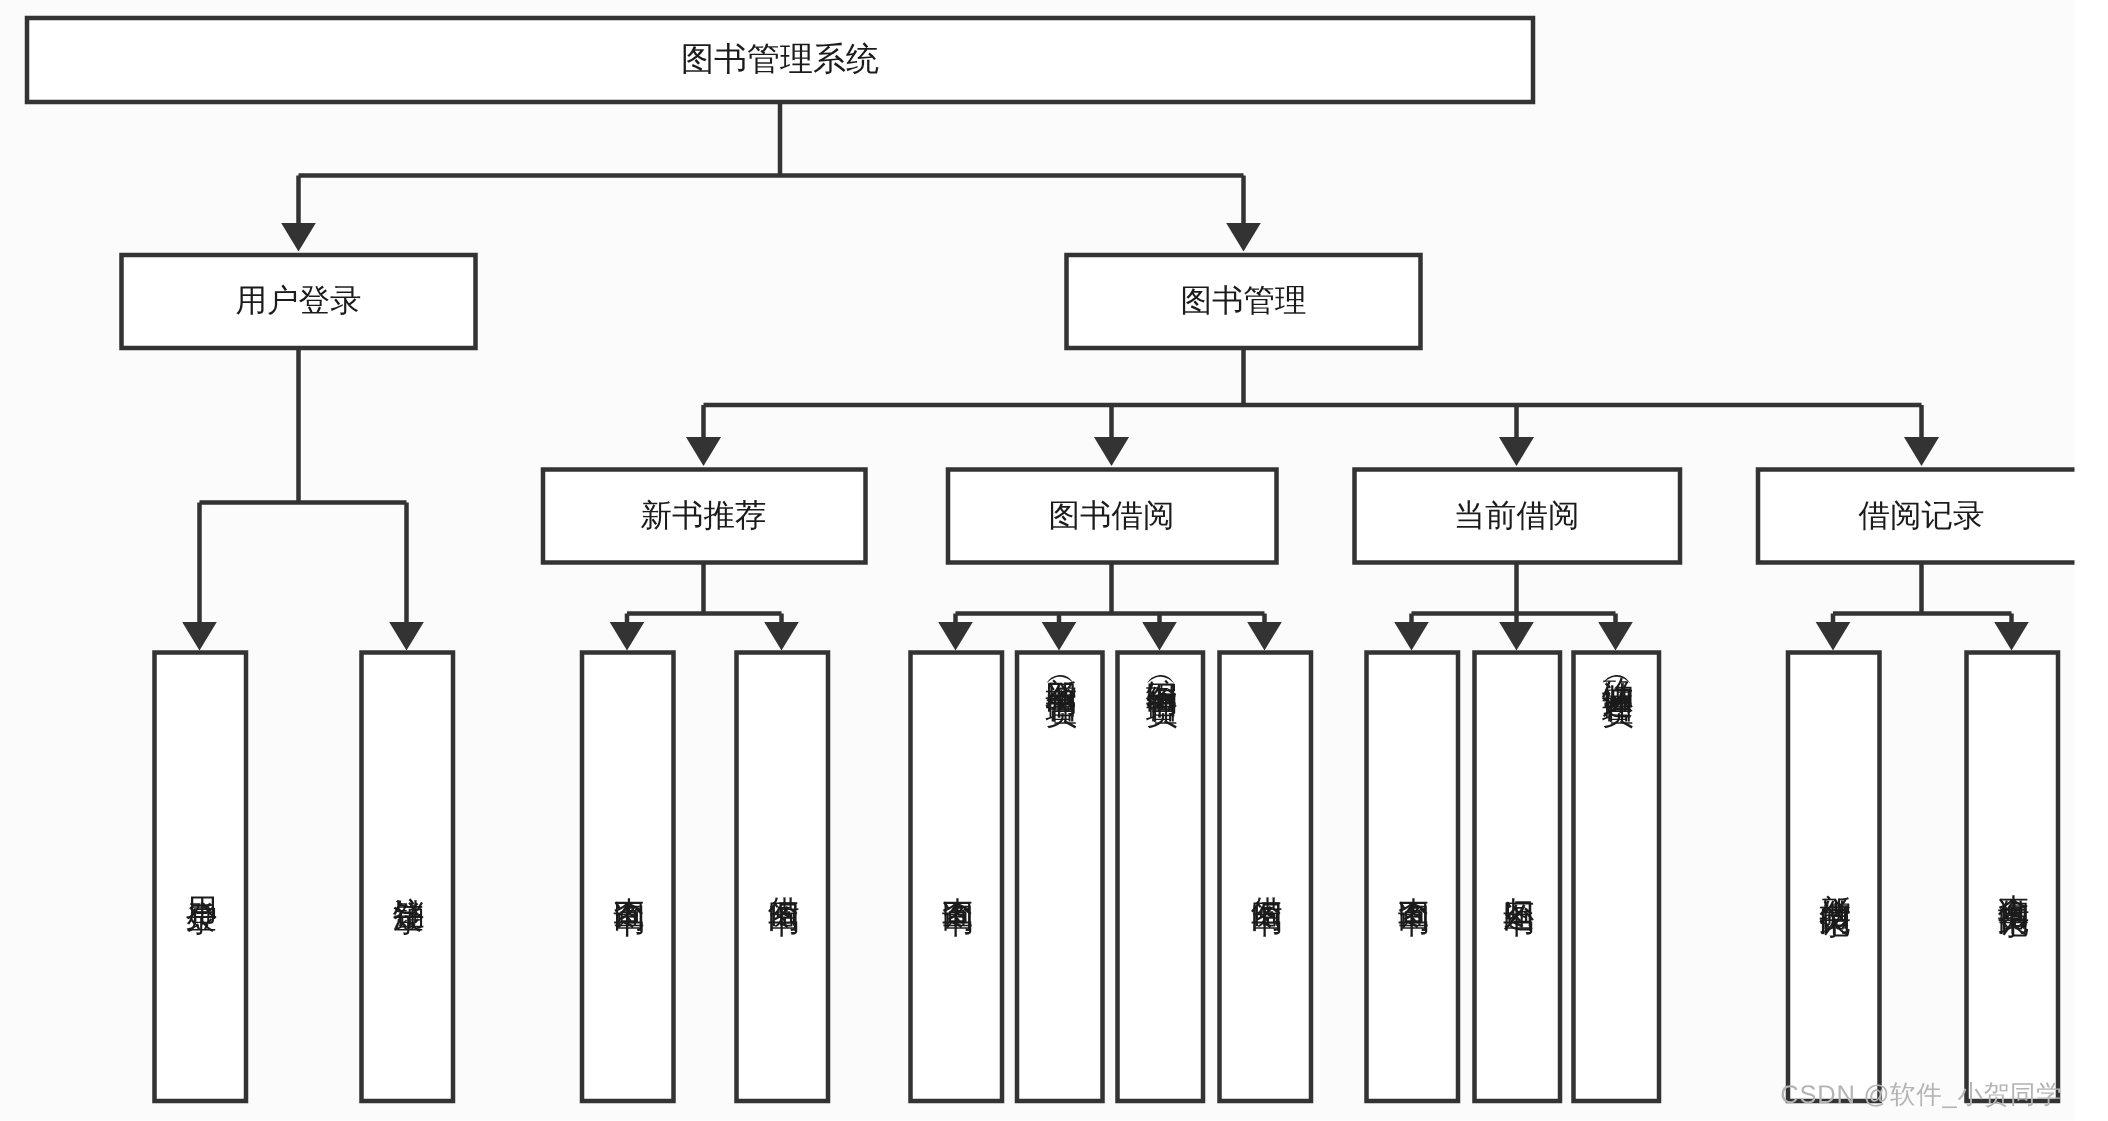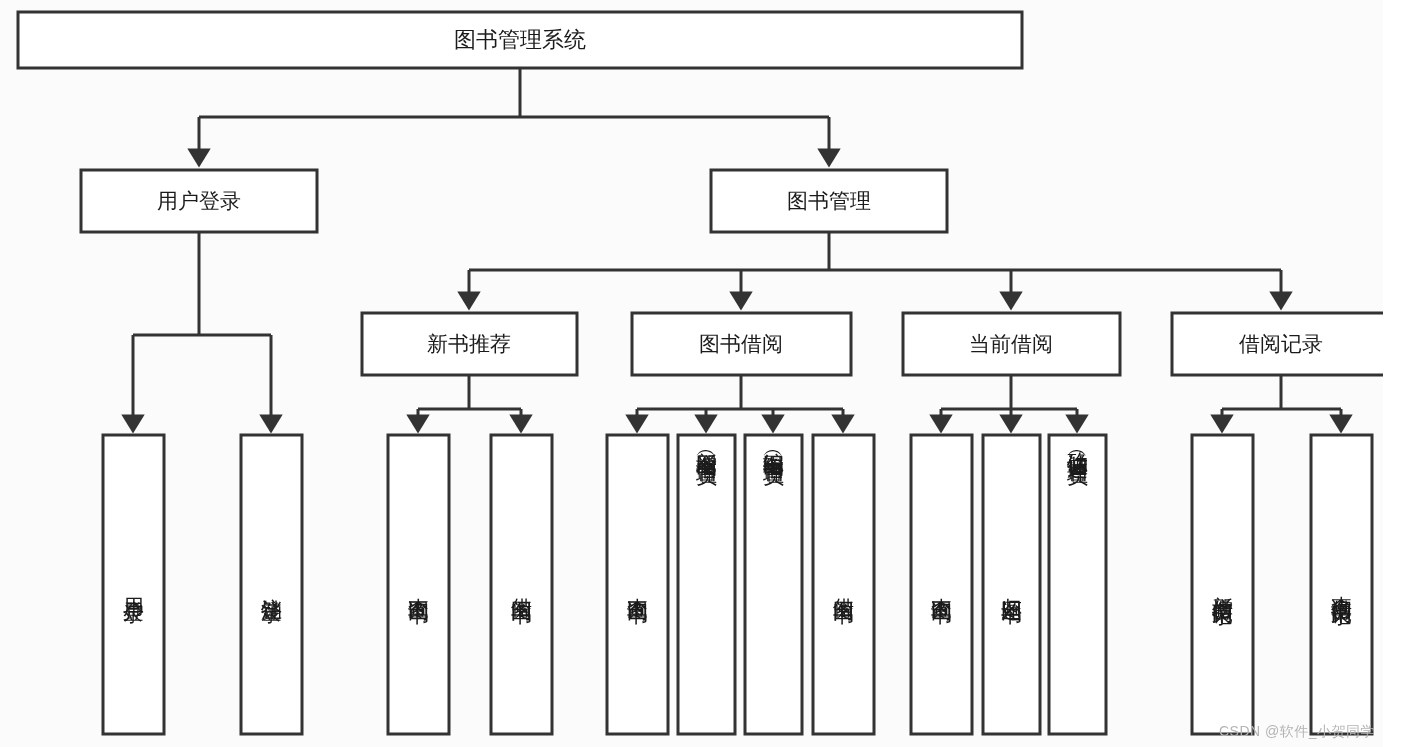--- a/index.html
+++ b/index.html
@@ -63,21 +63,21 @@
     line-height: 1.05;
     letter-spacing: 2px;
     color: #1b1b1b;
     white-space: nowrap;
   }
   .watermark {
     position: absolute;
     right: 8px;
     bottom: 6px;
     font-family: "Liberation Sans", "DejaVu Sans", sans-serif;
-    font-size: 14px;
+    font-size: 17px;
     color: #b4b4b4;
     letter-spacing: 0.5px;
     user-select: none;
   }
 </style>
 </head>
 <body>
 
 <div id="diagram-root">
 

